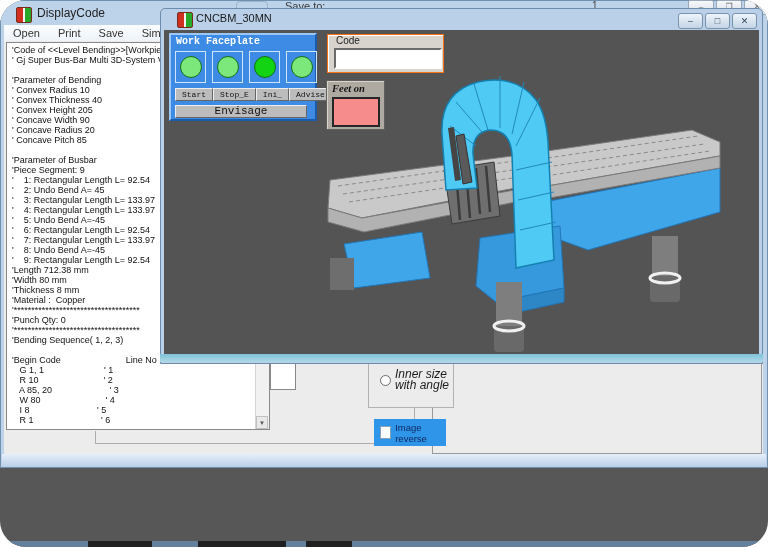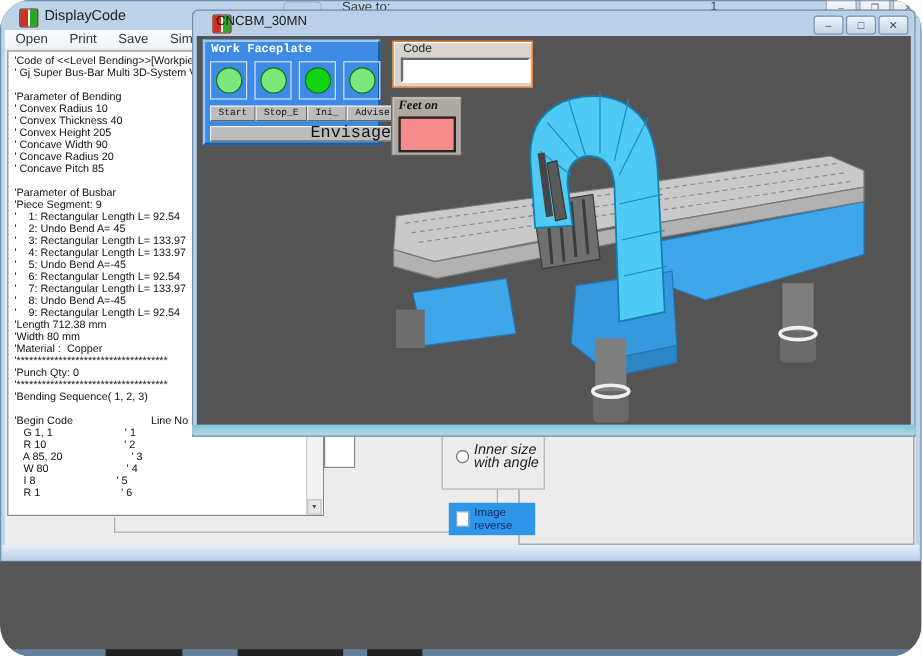--- a/index.html
+++ b/index.html
@@ -47,21 +47,21 @@
   .saveto-line{left:236px;top:12px;width:430px;height:1px;background:#8aa6c4;}
   .page-ind{left:592px;top:0;font-size:10px;color:#444;}
   .bg-btns{left:688px;top:0;display:flex;gap:2px;}
   .bg-btn{width:24px;height:13px;border:1px solid #98a8b8;border-radius:2px;
           background:linear-gradient(#f6f8fa,#d9dfe6);font-size:8px;color:#666;
           text-align:center;line-height:12px;}
 
   
   .child-win{left:160px;top:8px;width:601px;height:354px;background:#b9d0e8;
              border:1px solid #6d8cab;border-radius:5px 5px 0 0;}
-  .c-title{left:180px;top:12px;font-size:11px;color:#1a1a1a;}
+  .c-title{left:196px;top:12px;font-size:11px;color:#1a1a1a;}
   .c-icon{left:177px;top:12px;}
   .c-btns{left:678px;top:13px;display:flex;gap:2px;}
   .c-btn{width:25px;height:16px;border:1px solid #7a94ac;border-radius:3px;box-sizing:border-box;
          background:linear-gradient(#eef4fa,#c3d5e6);font-size:9px;color:#33475c;
          text-align:center;line-height:14px;}
   .c-client{left:164px;top:30px;width:595px;height:324px;background:#545454;}
   .c-bottom{left:160px;top:354px;width:603px;height:8px;
             background:linear-gradient(#7fc3d9,#aed8e6);}
 
   
@@ -71,24 +71,24 @@
   .fp-title{position:absolute;left:5px;top:1px;font-family:Liberation Mono, monospace;
             font-size:10px;font-weight:bold;color:#fff;white-space:nowrap;}
   .fp-inds{position:absolute;left:4px;top:16px;display:flex;gap:6px;}
   .ind-box{width:29px;height:30px;border:1px solid #d0e4fa;display:flex;align-items:center;justify-content:center;}
   .lamp{width:20px;height:20px;border-radius:50%;border:1px solid #157015;}
   .fp-btns{position:absolute;left:4px;top:53px;width:138px;display:flex;justify-content:space-between;}
   .fp-btn{height:13px;background:#bcbcbc;border-top:1px solid #eee;border-left:1px solid #eee;
           border-right:1px solid #666;border-bottom:1px solid #666;box-sizing:border-box;
           font-family:"Liberation Mono",monospace;font-size:8px;color:#111;
           padding:1px 6px 0;white-space:nowrap;}
-  .envisage{position:absolute;left:4px;top:70px;width:152px;height:13px;background:#bcbcbc;
+  .envisage{position:absolute;left:4px;top:70px;width:132px;height:13px;background:#bcbcbc;
             border-top:1px solid #eee;border-left:1px solid #eee;border-right:1px solid #666;
-            border-bottom:1px solid #666;box-sizing:border-box;text-align:right;
-            font-family:"Liberation Mono",monospace;font-size:14px;color:#111;line-height:11px;}
+            border-bottom:1px solid #666;box-sizing:border-box;text-align:center;
+            font-family:"Liberation Mono",monospace;font-size:11px;color:#111;line-height:11px;}
 
   
   .code-group{left:327px;top:34px;width:115px;height:37px;background:#d8d4cd;
               border:1px solid #f97316;box-shadow:inset 1px 1px 0 #fff;}
   .code-label{position:absolute;left:8px;top:0;font-size:10px;color:#222;}
   .code-input{position:absolute;left:6px;top:13px;width:100px;height:17px;background:#fff;
               border-top:2px solid #6a6a6a;border-left:2px solid #6a6a6a;
               border-right:2px solid #fff;border-bottom:2px solid #fff;
               font-size:10px;padding:0 2px;}
   .feet-panel{left:326px;top:80px;width:57px;height:48px;background:#aea9a1;
@@ -139,20 +139,21 @@
         <div class="code-line">'    2: Undo Bend A= 45</div>
         <div class="code-line">'    3: Rectangular Length L= 133.97</div>
         <div class="code-line">'    4: Rectangular Length L= 133.97</div>
         <div class="code-line">'    5: Undo Bend A=-45</div>
         <div class="code-line">'    6: Rectangular Length L= 92.54</div>
         <div class="code-line">'    7: Rectangular Length L= 133.97</div>
         <div class="code-line">'    8: Undo Bend A=-45</div>
         <div class="code-line">'    9: Rectangular Length L= 92.54</div>
         <div class="code-line">'Length 712.38 mm</div>
         <div class="code-line">'Width 80 mm</div>
+        <div class="code-line">'Thickness 8 mm</div>
         <div class="code-line">'Material :  Copper</div>
         <div class="code-line">'************************************</div>
         <div class="code-line">'Punch Qty: 0</div>
         <div class="code-line">'************************************</div>
         <div class="code-line">'Bending Sequence( 1, 2, 3)</div>
         <div class="code-line"></div>
         <div class="code-line">'Begin Code                          Line No</div>
         <div class="code-line">   G 1, 1                        ' 1</div>
         <div class="code-line">   R 10                          ' 2</div>
         <div class="code-line">   A 85, 20                       ' 3</div>

